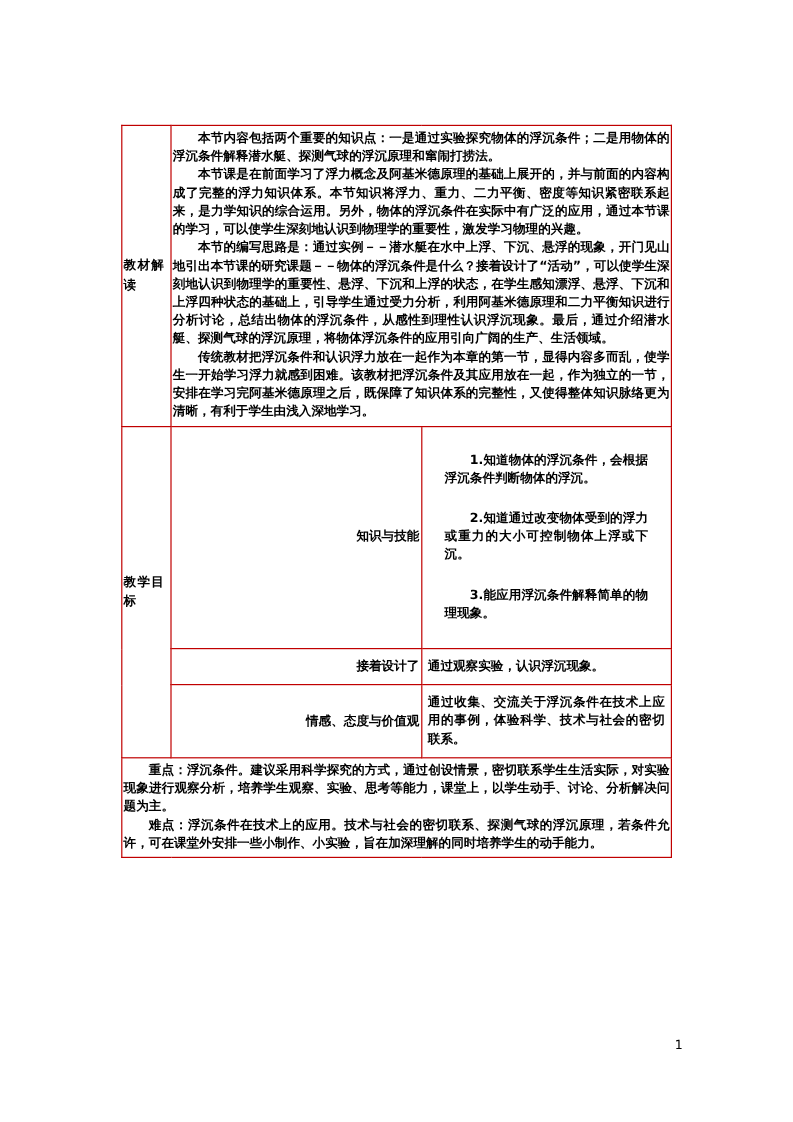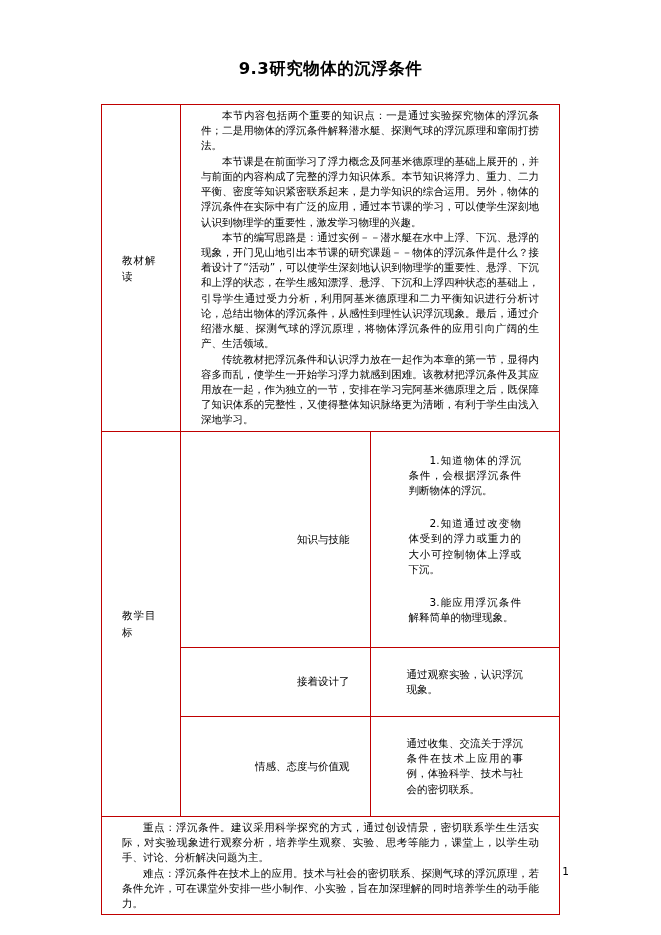--- a/index.html
+++ b/index.html
@@ -36,23 +36,24 @@
     position: absolute;
     left: 101px;
     top: 104px;
     width: 459px;
     border-collapse: collapse;
     table-layout: fixed;
   }
   table.main td {
     border: 1px solid #c00000;
     vertical-align: middle;
-    padding: 3px 20px;
+    padding: 3px 1px;
     font-size: 10.5px;
     line-height: 1.42;
+    font-weight: bold;
   }
   td.label-col {
     width: 38px;
     text-align: left;
     letter-spacing: 1px;
   }
   td.sublabel-col {
     width: 72px;
     text-align: right;
   }
@@ -68,21 +69,21 @@
     margin: 0 0 0 0;
     text-indent: 2em;
     text-align: justify;
     font-size: 10.5px;
     line-height: 1.45;
   }
   p.para + p.para {
     margin-top: 0px;
   }
   p.flat {
-    margin: 16px;
+    margin: 4px;
     text-indent: 0;
     font-size: 10.5px;
     line-height: 1.45;
     text-align: justify;
   }
   p.num {
     margin: 18px;
     text-indent: 2em;
     font-size: 10.5px;
     line-height: 1.45;
@@ -96,21 +97,20 @@
     right: 92px;
     bottom: 58px;
     font-size: 10.5px;
   }
 </style>
 </head>
 <body>
 
 <div class="page">
 
-  <div class="doc-title">9.3研究物体的沉浮条件</div>
 
   <table class="main">
     <tbody>
       <tr>
         <td class="label-col">
           <span class="vert-label">教材解读</span>
         </td>
         <td class="body-col cell-pad-big" colspan="2">
           <p class="para">本节内容包括两个重要的知识点：一是通过实验探究物体的浮沉条件；二是用物体的浮沉条件解释潜水艇、探测气球的浮沉原理和窜闹打捞法。</p>
           <p class="para">本节课是在前面学习了浮力概念及阿基米德原理的基础上展开的，并与前面的内容构成了完整的浮力知识体系。本节知识将浮力、重力、二力平衡、密度等知识紧密联系起来，是力学知识的综合运用。另外，物体的浮沉条件在实际中有广泛的应用，通过本节课的学习，可以使学生深刻地认识到物理学的重要性，激发学习物理的兴趣。</p>

